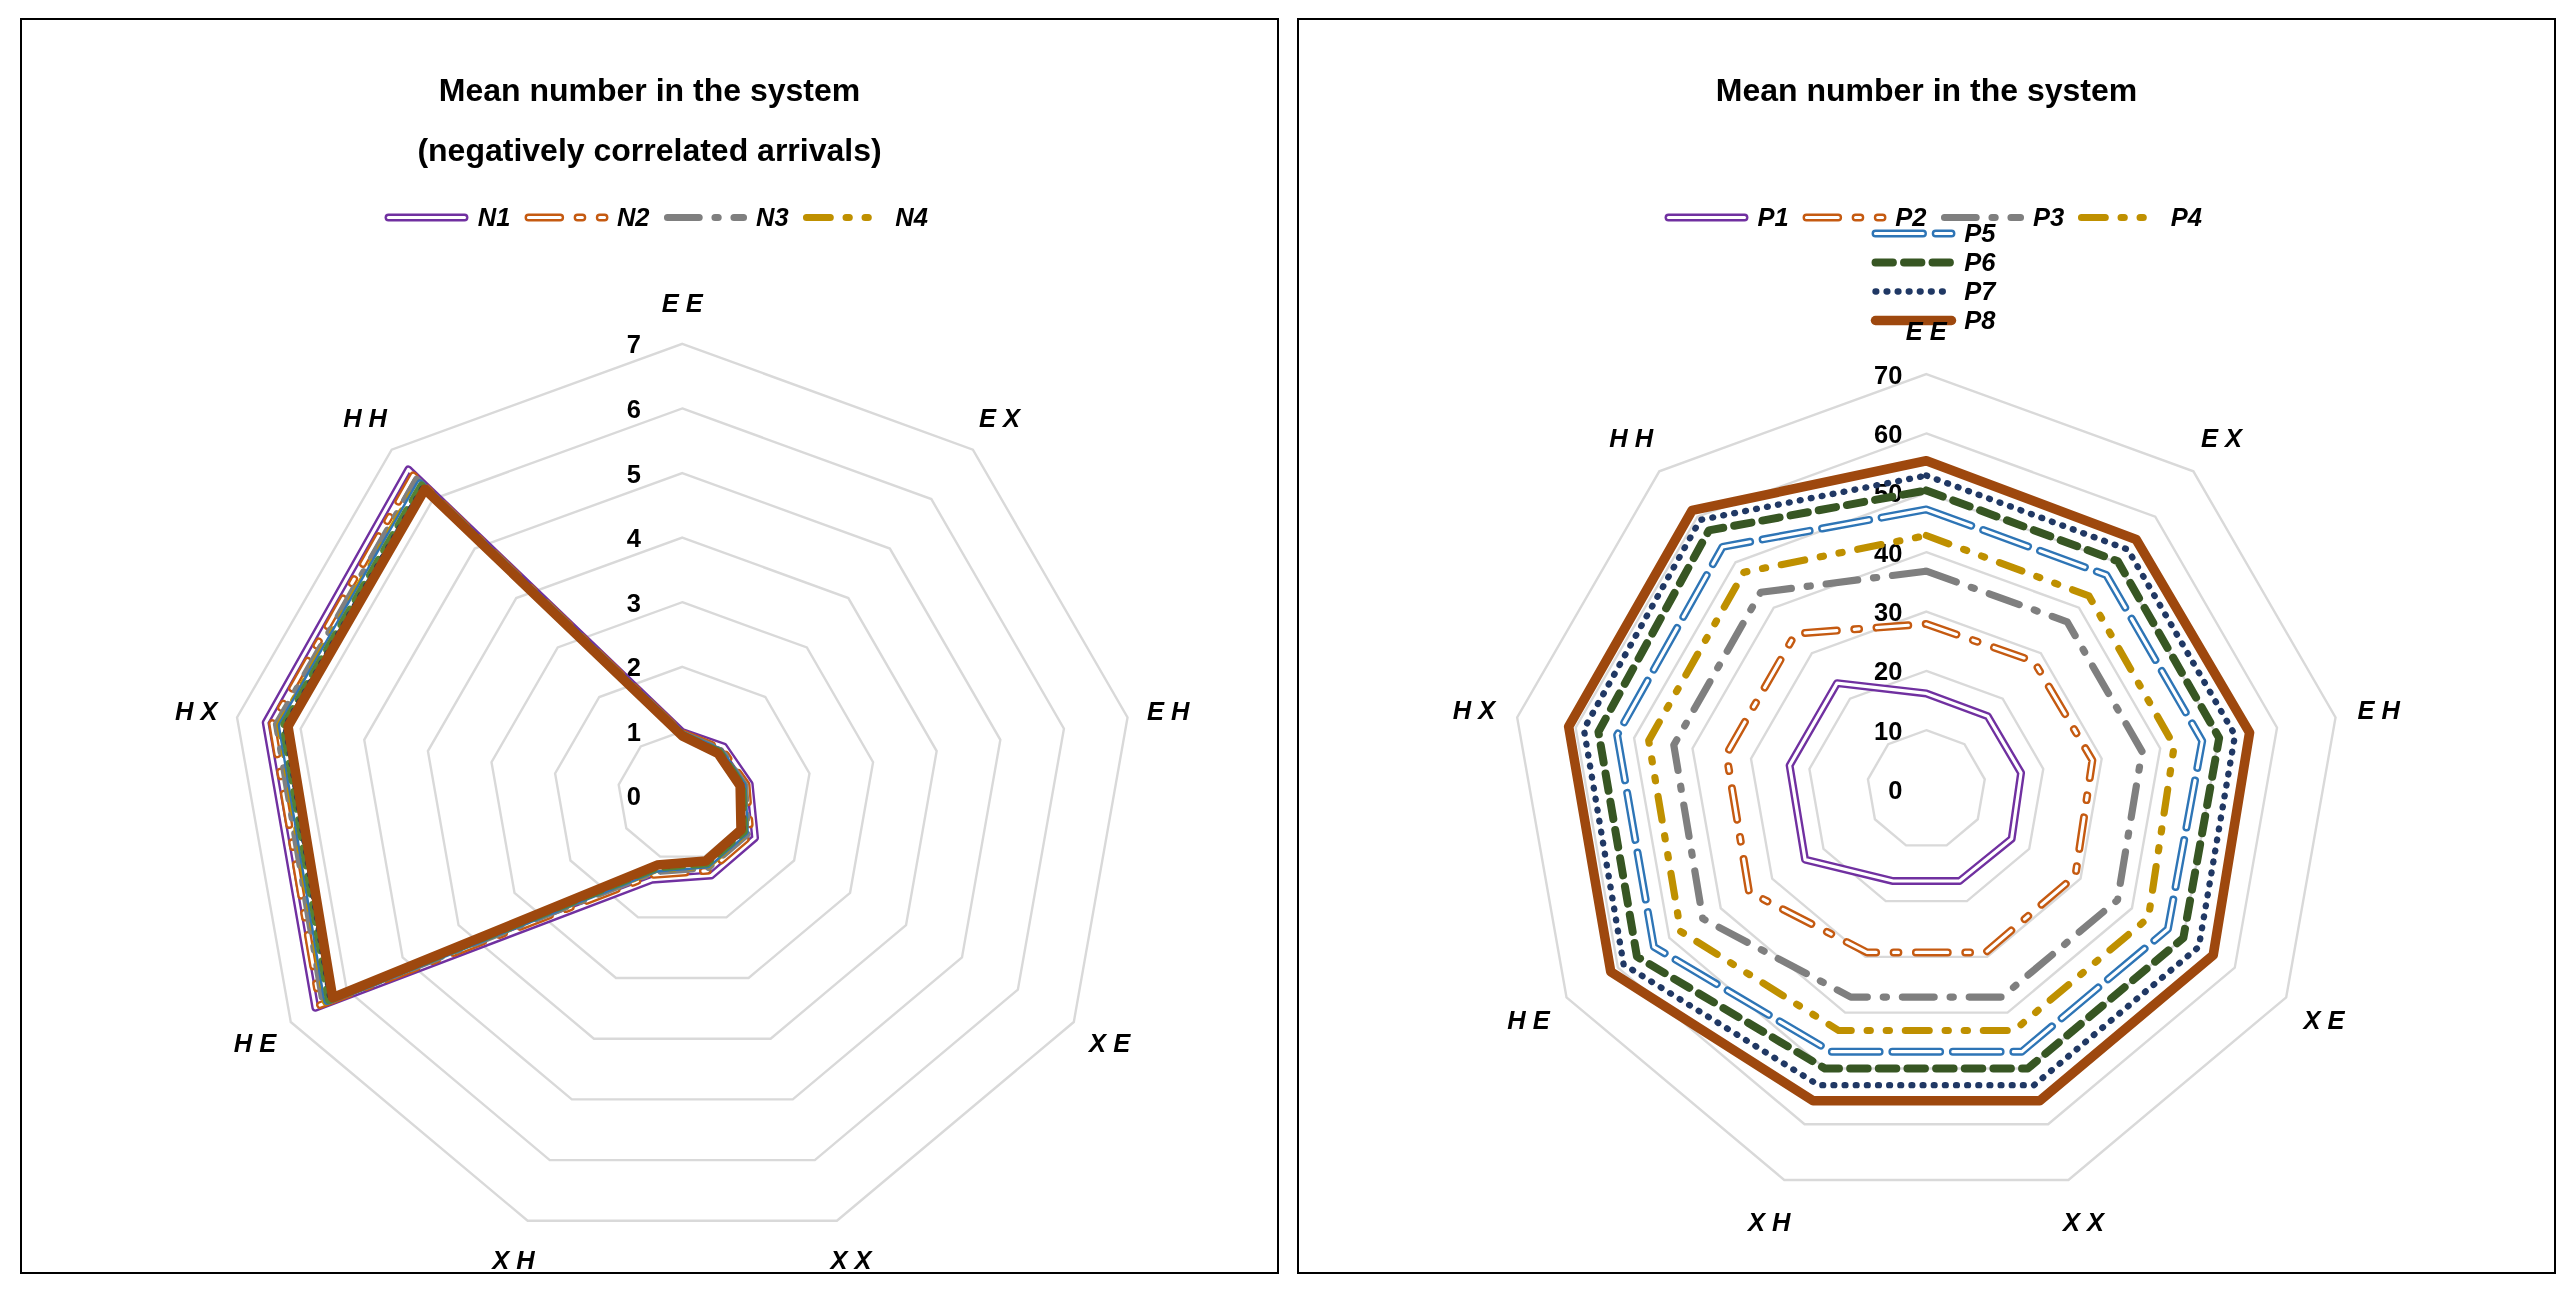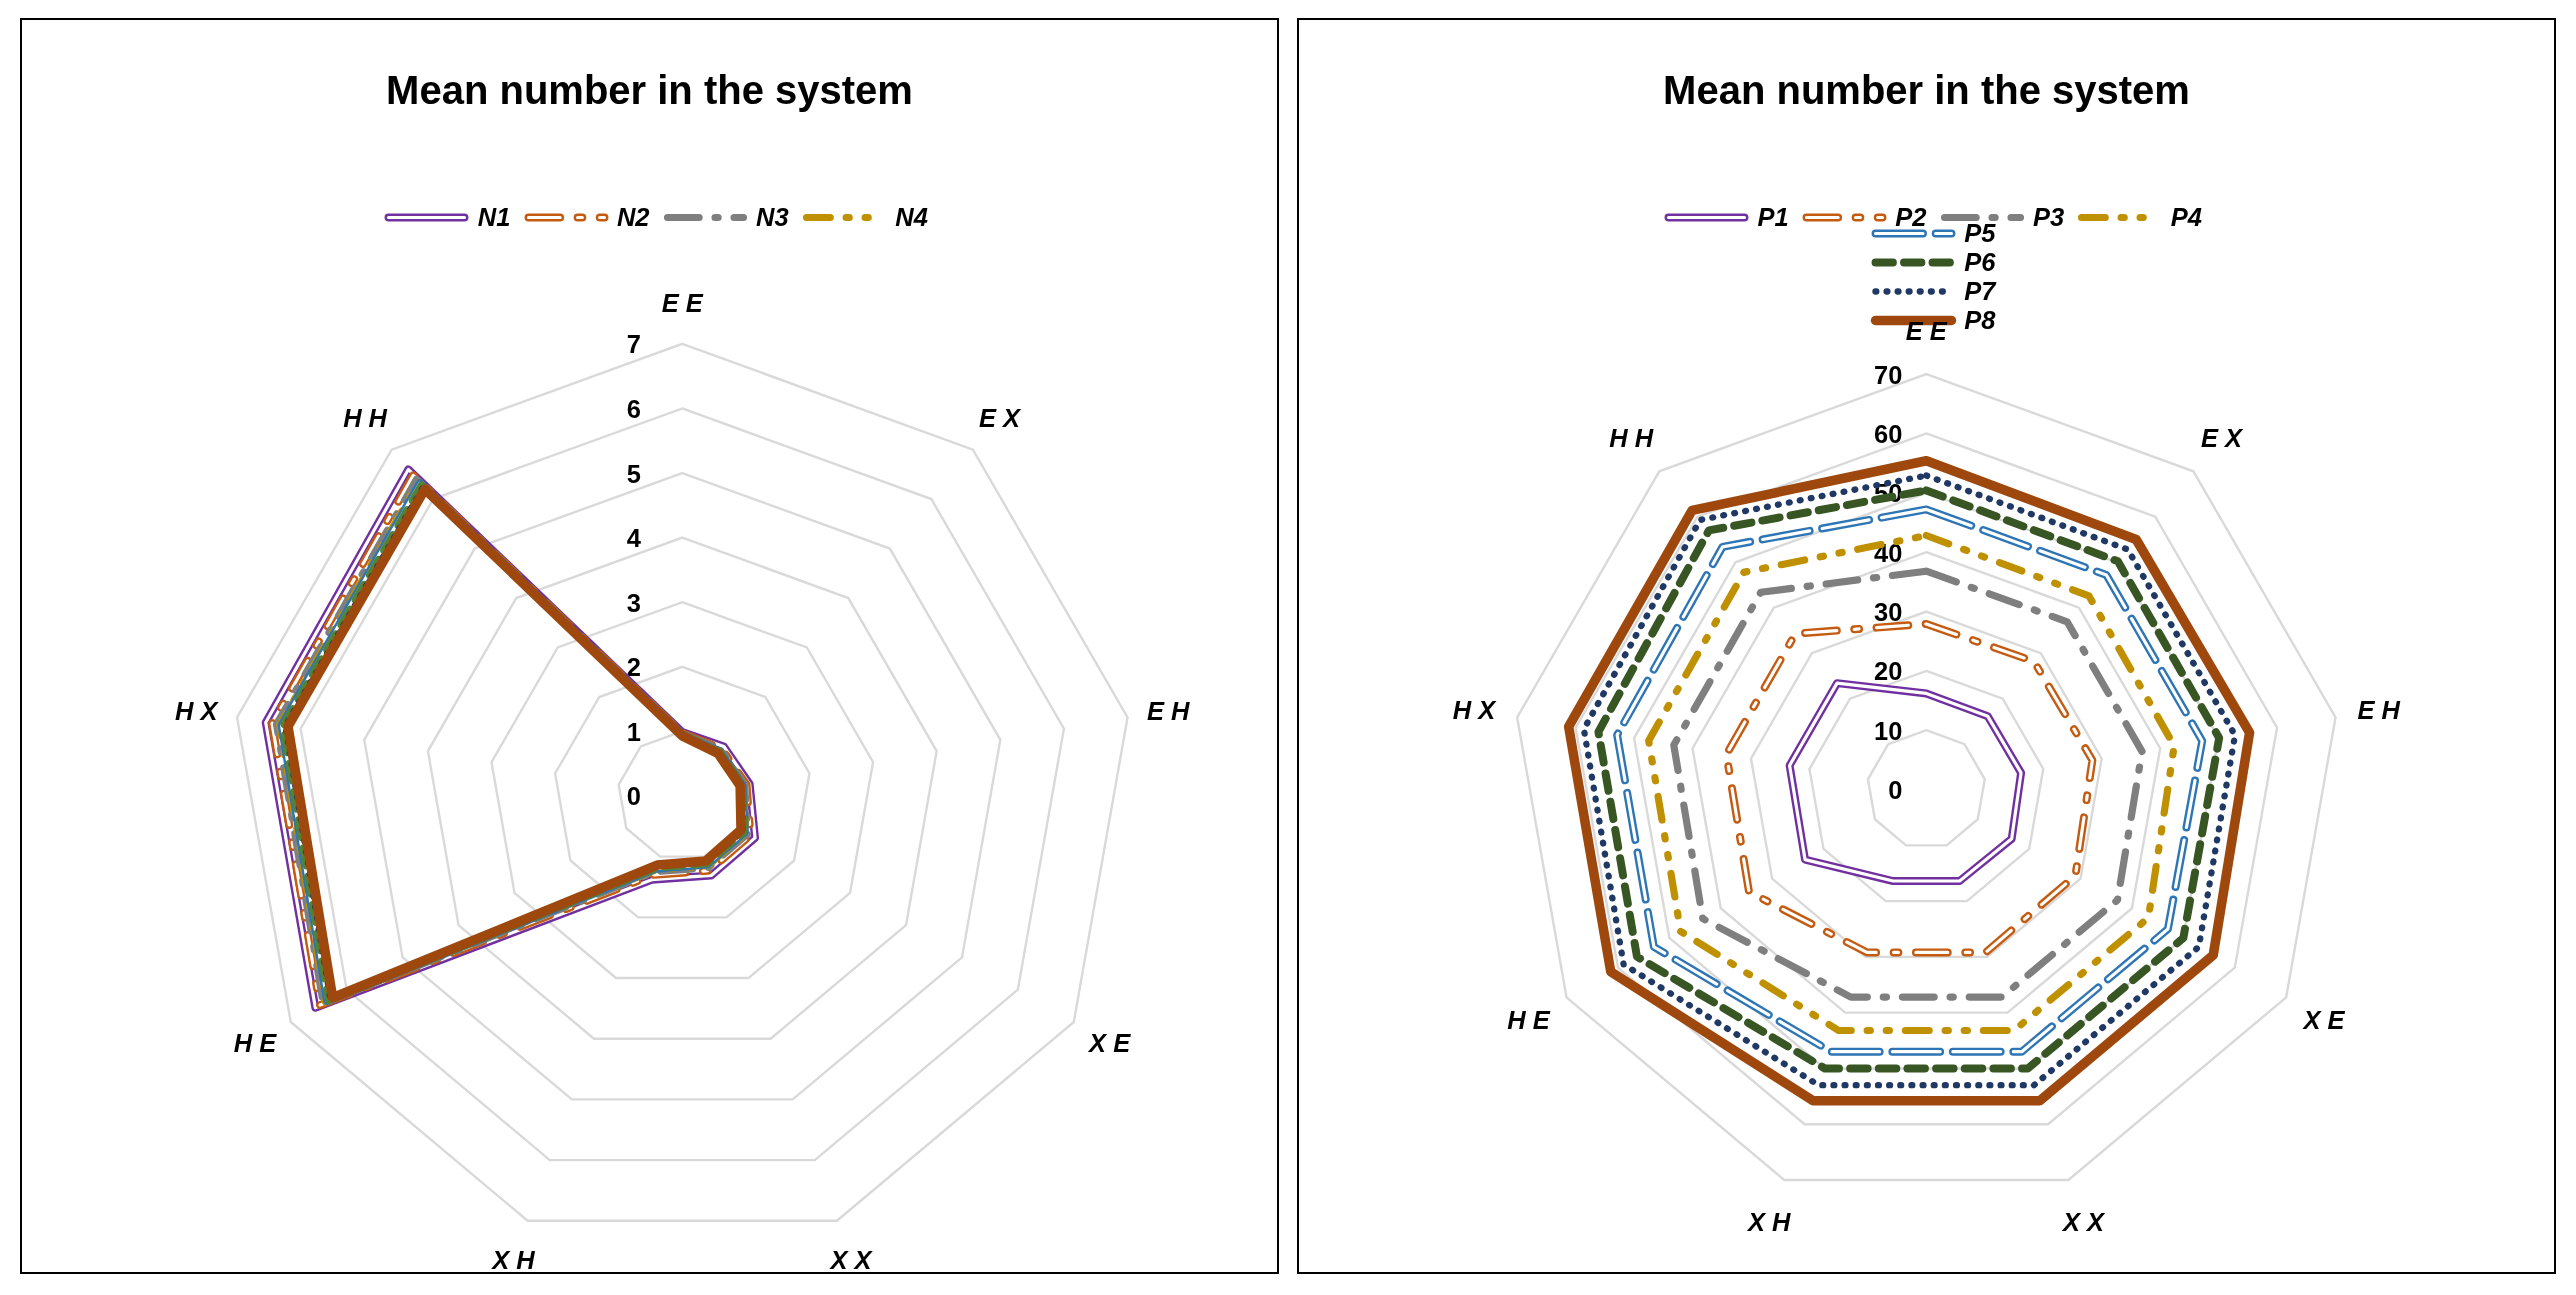--- a/index.html
+++ b/index.html
@@ -1,33 +1,34 @@
 <!DOCTYPE html>
 <html style="font-size:12.7px"><head>
 <meta charset="utf-8">
 <style>
   html, body { margin: 0; padding: 0; background: #ffffff; }
   body { width: 2576px; height: 1295px; position: relative; overflow: hidden;
          font-family: "Liberation Sans", "DejaVu Sans", sans-serif; }
   .panel { position: absolute; border: 2.4px solid #000; box-sizing: border-box; background: #fff; }
   .title { position: absolute; left: 0; right: 0; text-align: center; font-weight: bold;
-           font-size: 40px; line-height: 60px; color: #000; }
+           font-size: 32px; line-height: 60px; color: #000; }
   .legend-row { position: absolute; left: 16px; right: 0; height: 32px; display: flex; justify-content: center; align-items: center; }
   .legend-item { display: flex; align-items: center; margin: 0 3.2px; }
   .legend-label { font-style: italic; font-weight: bold; font-size: 25.5px; color: #000; margin-left: 6.4px; margin-right: 4.8px; }
   svg.chart { position: absolute; left: 0; top: 0; }
   .axis-label { font-style: italic; font-weight: bold; font-size: 32px; fill: #000; }
   .tick-label { font-weight: bold; font-size: 32px; fill: #000; }
 </style>
 </head>
 <body>
 
 <div class="panel" style="left:20px; top:18.3px; width:1259px; height:1256px;">
   <div class="title" style="top:40px;">
     <div>Mean number in the system</div>
+    <div>(negatively correlated arrivals)</div>
   </div>
   <div class="legend-row" style="top:181px;" id="leg-left-1">
       <div class="legend-item">
         <svg width="89" height="19" viewBox="0 0 112 24">
           <path d="M8,12 L104,12" fill="none" stroke-linejoin="round" stroke-linecap="round" stroke="#7030A0" stroke-width="10" stroke-dasharray="none"></path>
           <path d="M8,12 L104,12" fill="none" stroke-linejoin="round" stroke-linecap="round" stroke="#ffffff" stroke-width="4" stroke-dasharray="none"></path>
         </svg>
         <span class="legend-label">N1</span>
       </div>
       <div class="legend-item">

